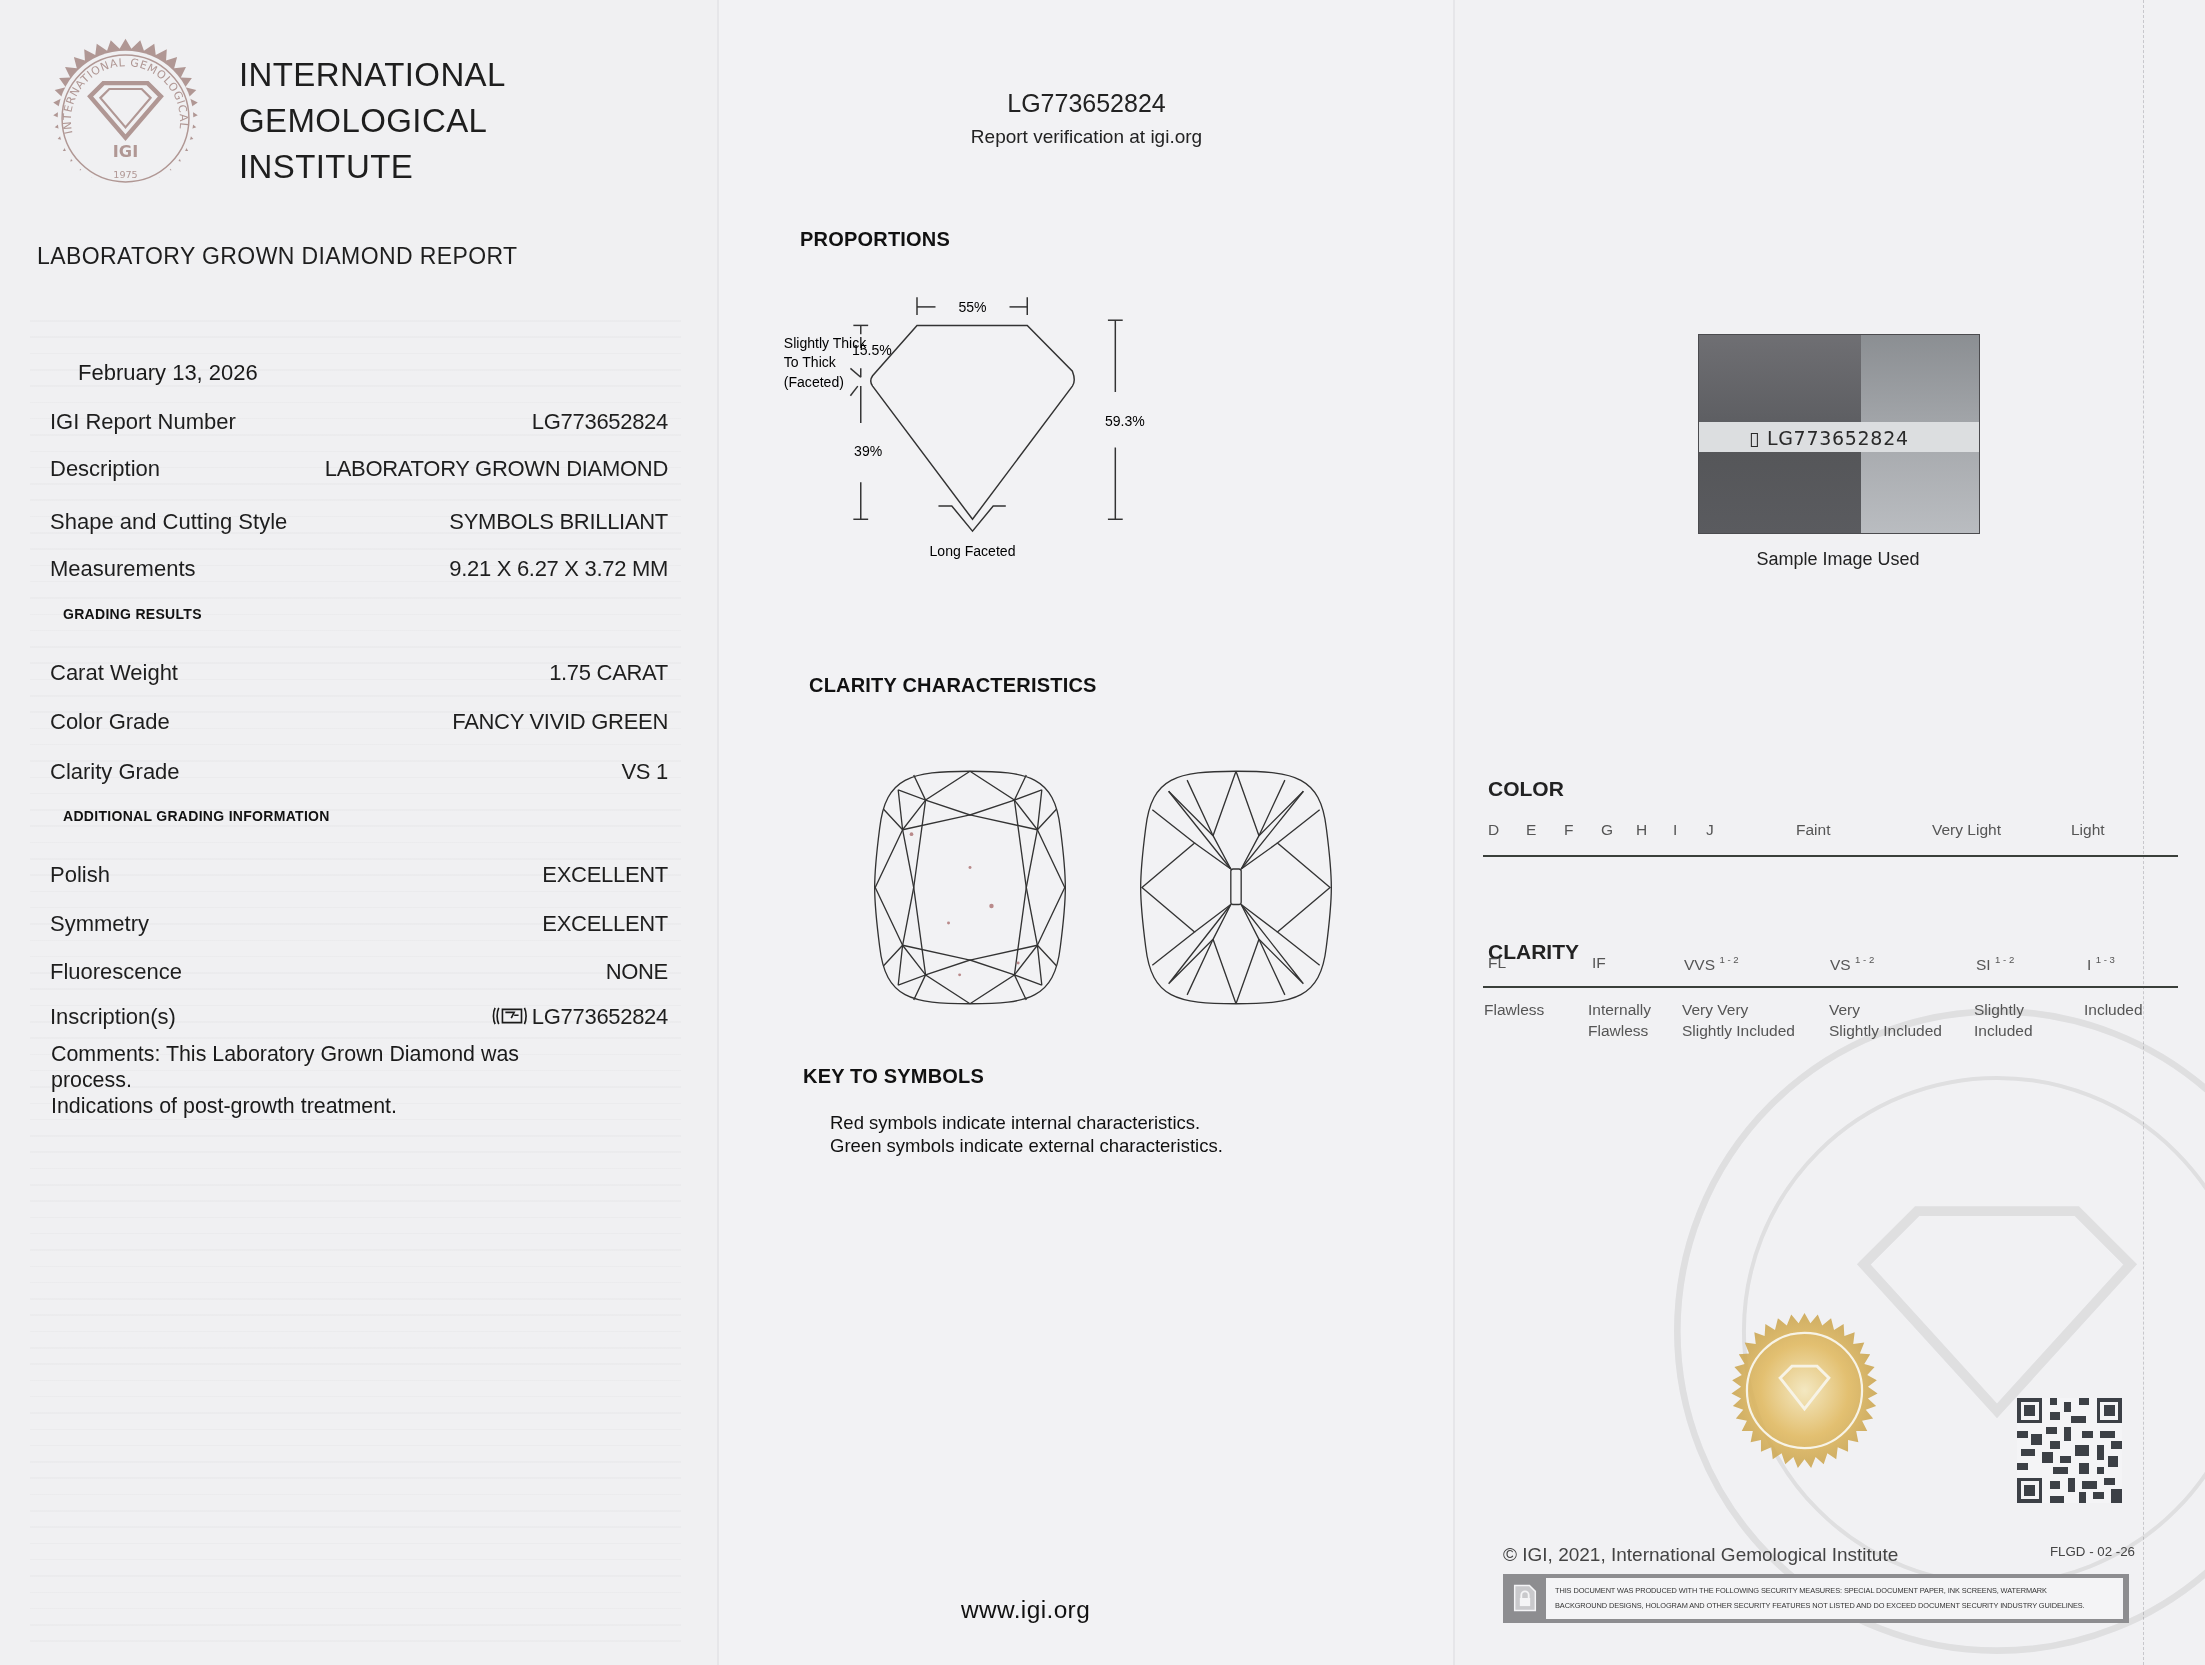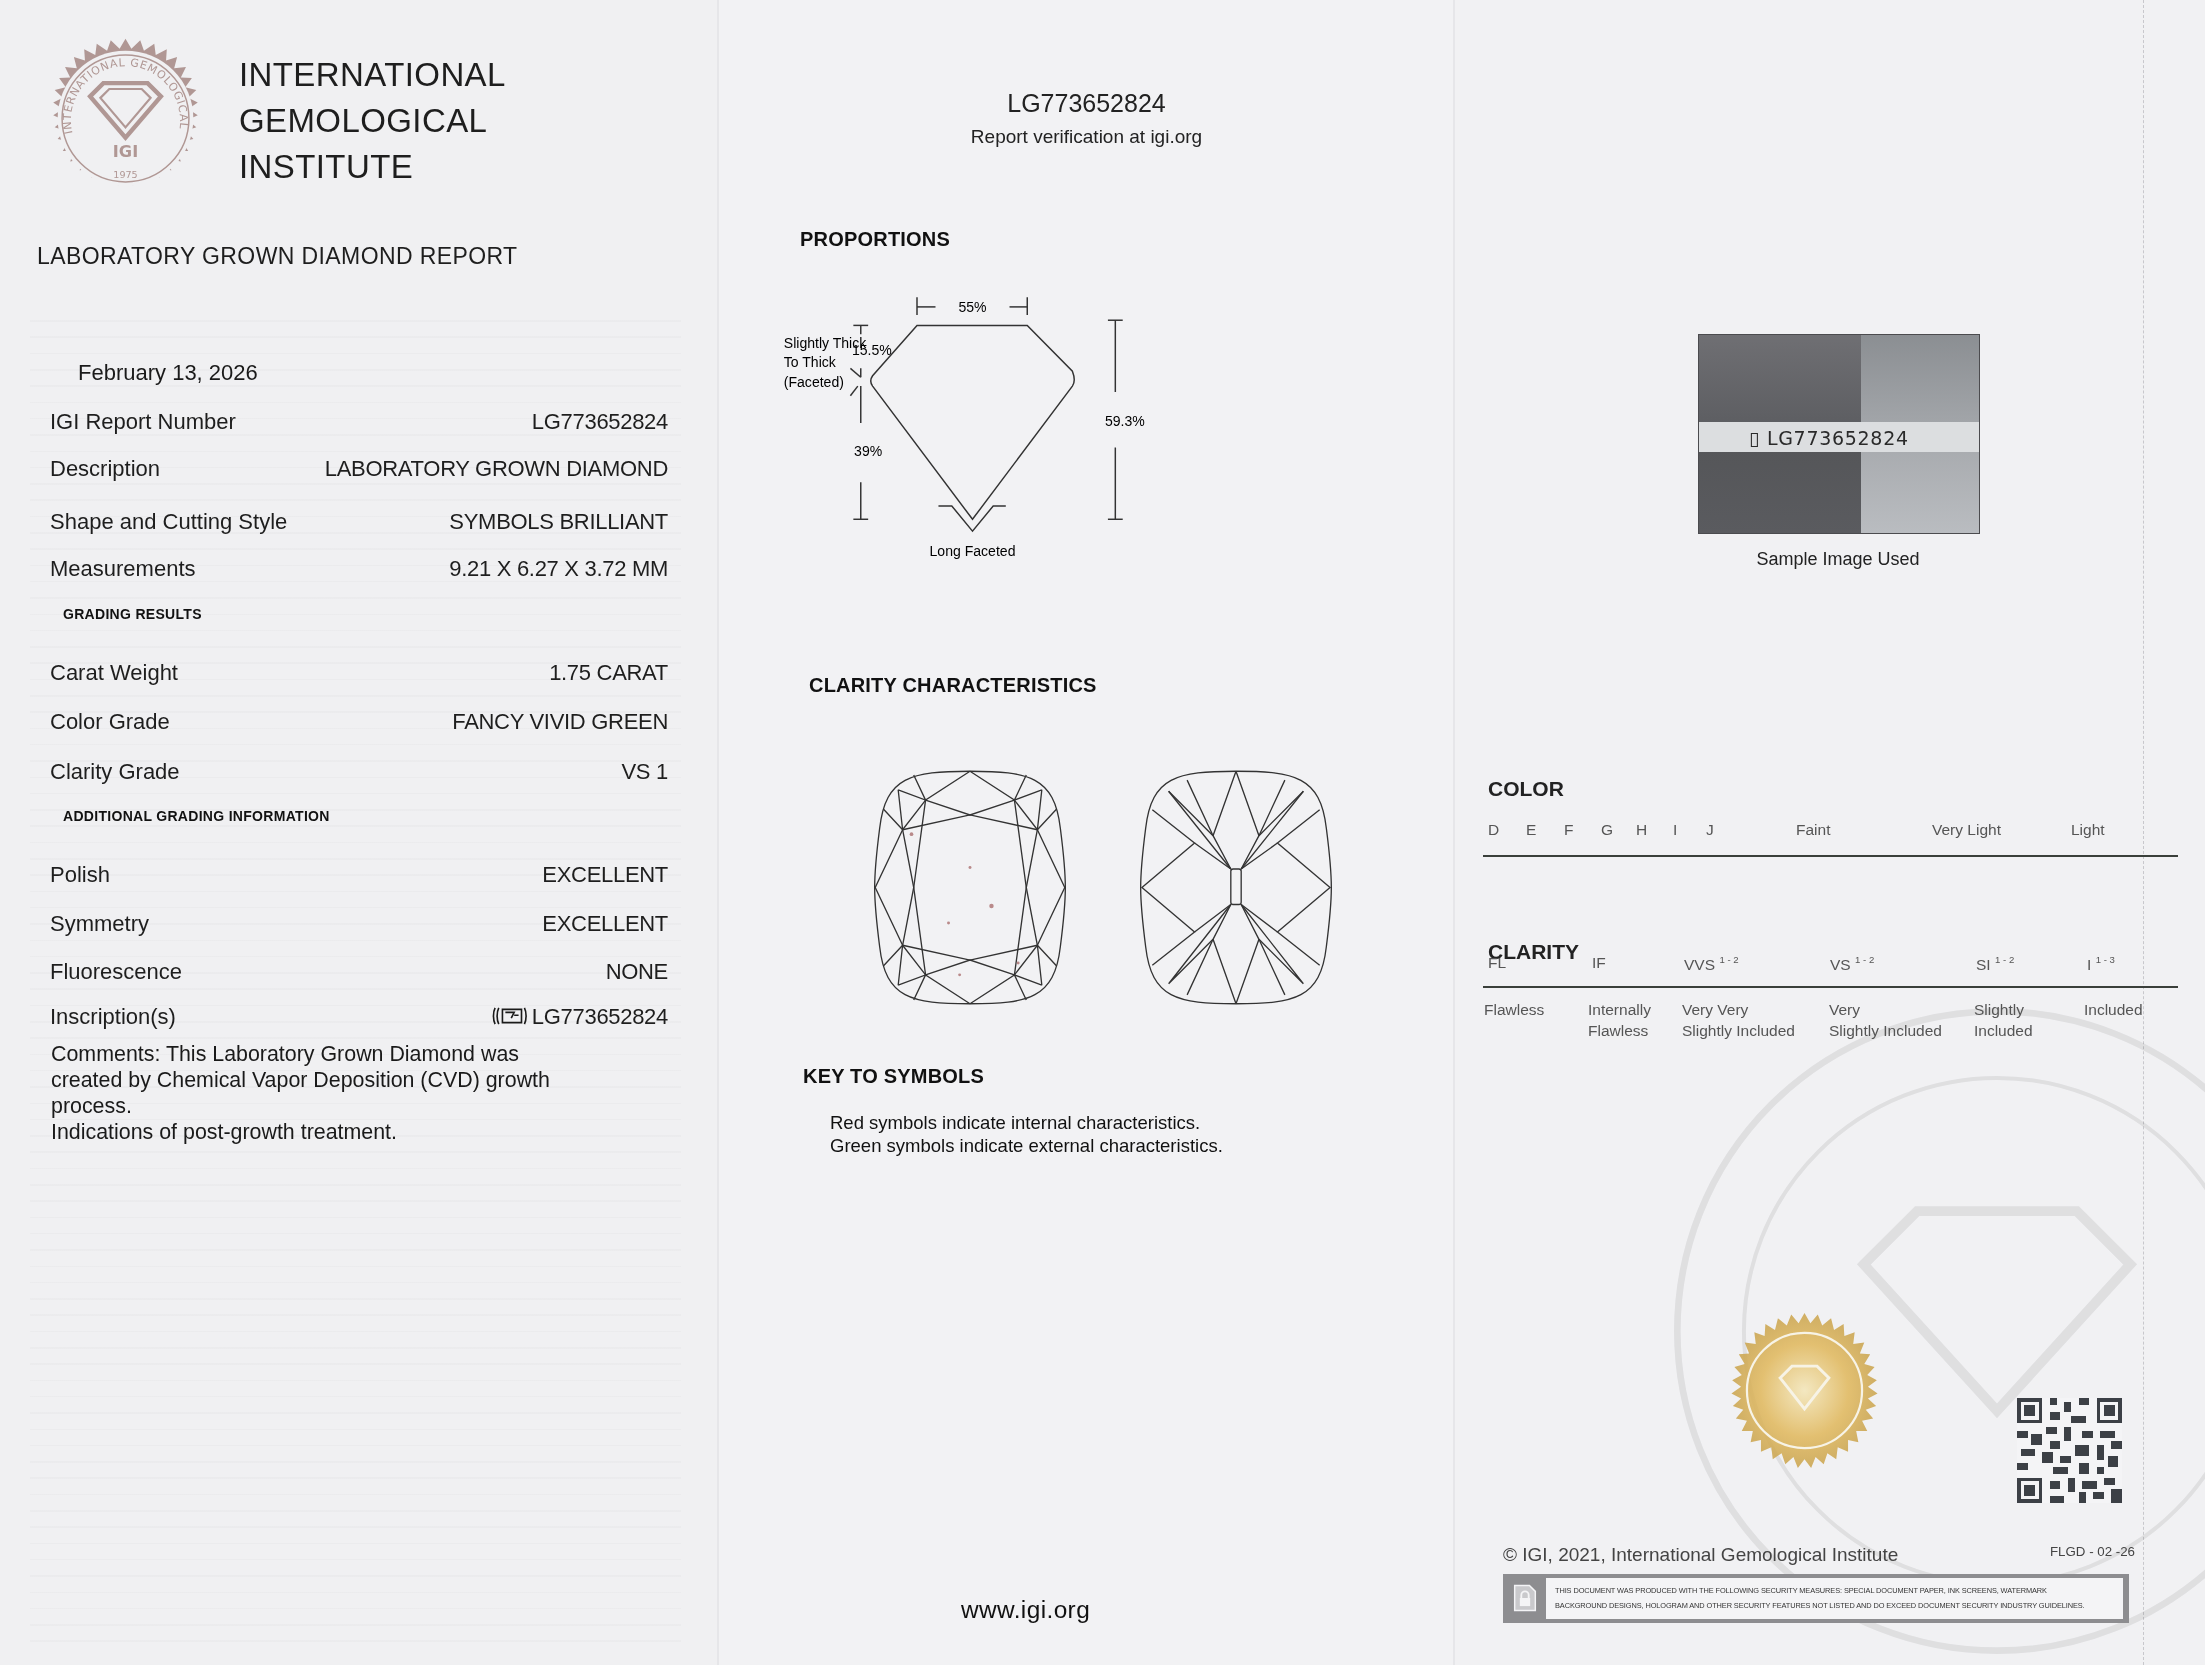--- a/index.html
+++ b/index.html
@@ -156,21 +156,20 @@
   <span>Inscription(s)</span>
   <span class="val">
     <svg class="insc-icon" viewBox="0 0 50 30">
       <path d="M4,4 C1,10 1,20 4,26 M9,4 C6,10 6,20 9,26 M14,6 L40,6 L40,24 L14,24 Z M18,10 L30,10 L26,18 M30,14 L36,14 M44,4 C47,10 47,20 44,26" fill="none" stroke="#1a1a1a" stroke-width="2.2"></path>
     </svg><span>LG773652824</span>
   </span>
 </div>
 
 <div class="abs comments">
   <div>Comments: This Laboratory Grown Diamond was</div>
-  <div>created by Chemical Vapor Deposition (CVD) growth</div>
   <div>process.</div>
   <div>Indications of post-growth treatment.</div>
 </div>
 
 <div class="abs mid-number">LG773652824</div>
 <div class="abs mid-verify">Report verification at igi.org</div>
 
 <div class="abs mid-h" style="left:800px; top:228px">PROPORTIONS</div>
 
 <svg class="abs prop-svg" width="629" height="296" viewBox="0 0 850 400">

